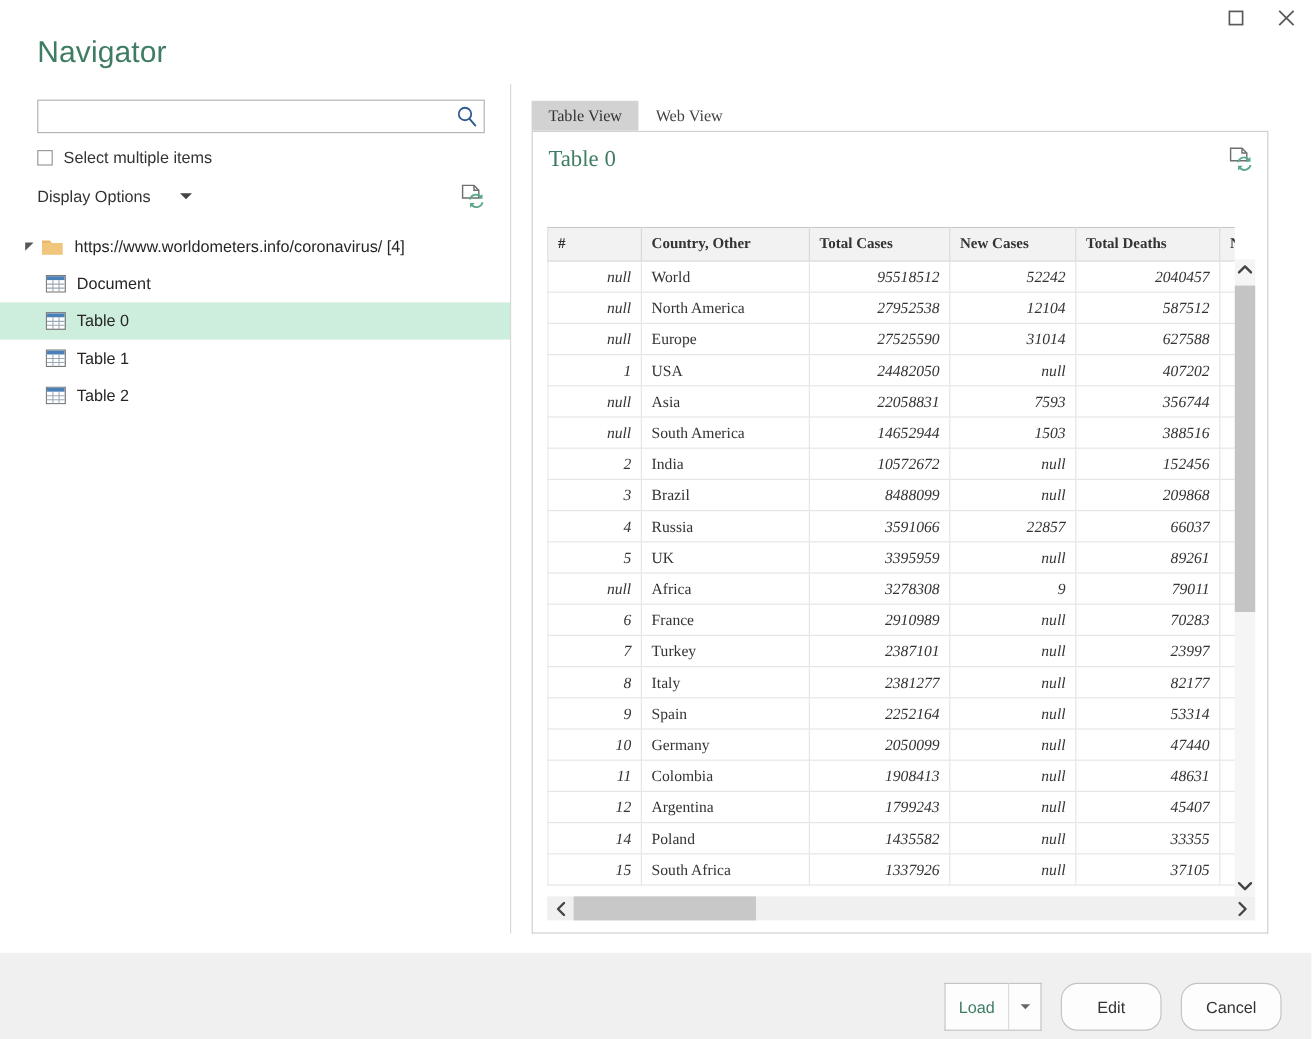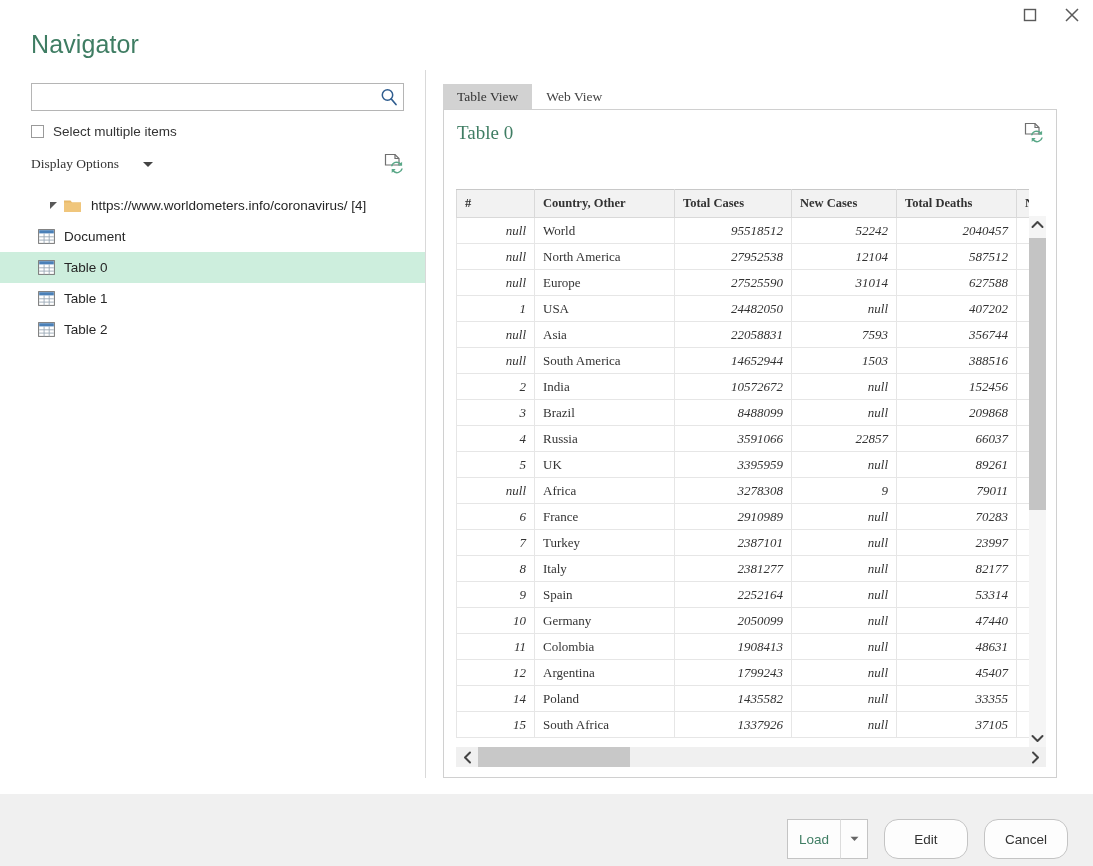--- a/index.html
+++ b/index.html
@@ -35,28 +35,28 @@
   .search-input {
     border:0; outline:0; background:transparent; flex:1;
     height:26px; padding:0 6px; font-family:"Liberation Sans", sans-serif; font-size:13px; color:#333;
   }
   .search-icon { width:28px; display:flex; align-items:center; justify-content:center; }
 
   .chk-row { position:absolute; left:31px; top:54px; display:flex; align-items:center; gap:9px; }
   .chk-box { width:13px; height:13px; border:1px solid #9a9a9a; background:#fff; display:block; }
   .chk-label { font-size:13.5px; color:#333; }
 
-  .disp-row { position:absolute; left:31px; top:86px; display:flex; align-items:center; gap:24px;font-family:Liberation Serif, serif; }
+  .disp-row { position:absolute; left:31px; top:86px; display:flex; align-items:center; gap:24px; }
   .disp-label { font-size:13.5px; color:#333; }
   .caret-down { width:0;height:0;border-left:5px solid transparent;border-right:5px solid transparent;border-top:5px solid #444; }
   .refresh-doc-left { position:absolute; left:382px; top:82px; }
 
   
   .tree { position:absolute; left:0px; top:120px; width:425px; }
-  .tree-row { display:flex; align-items:center; height:31px; padding-left:49px; }
+  .tree-row { display:flex; align-items:center; height:31px; padding-left:20px; }
   .tree-row.child { padding-left:38px; }
   .tree-row.selected { background:#cdeedd; }
   .tree-expander { width:14px; display:flex; align-items:center; justify-content:flex-start; }
   .folder-ico { margin-right:9px; display:flex; }
   .grid-ico { margin-right:9px; display:flex; }
   .tree-label { font-size:13.5px; color:#262626; white-space:nowrap; }
 
   
   .vdivider { position:absolute; left:425px; top:70px; width:1px; height:708px; background:#d9d9d9; }
 

